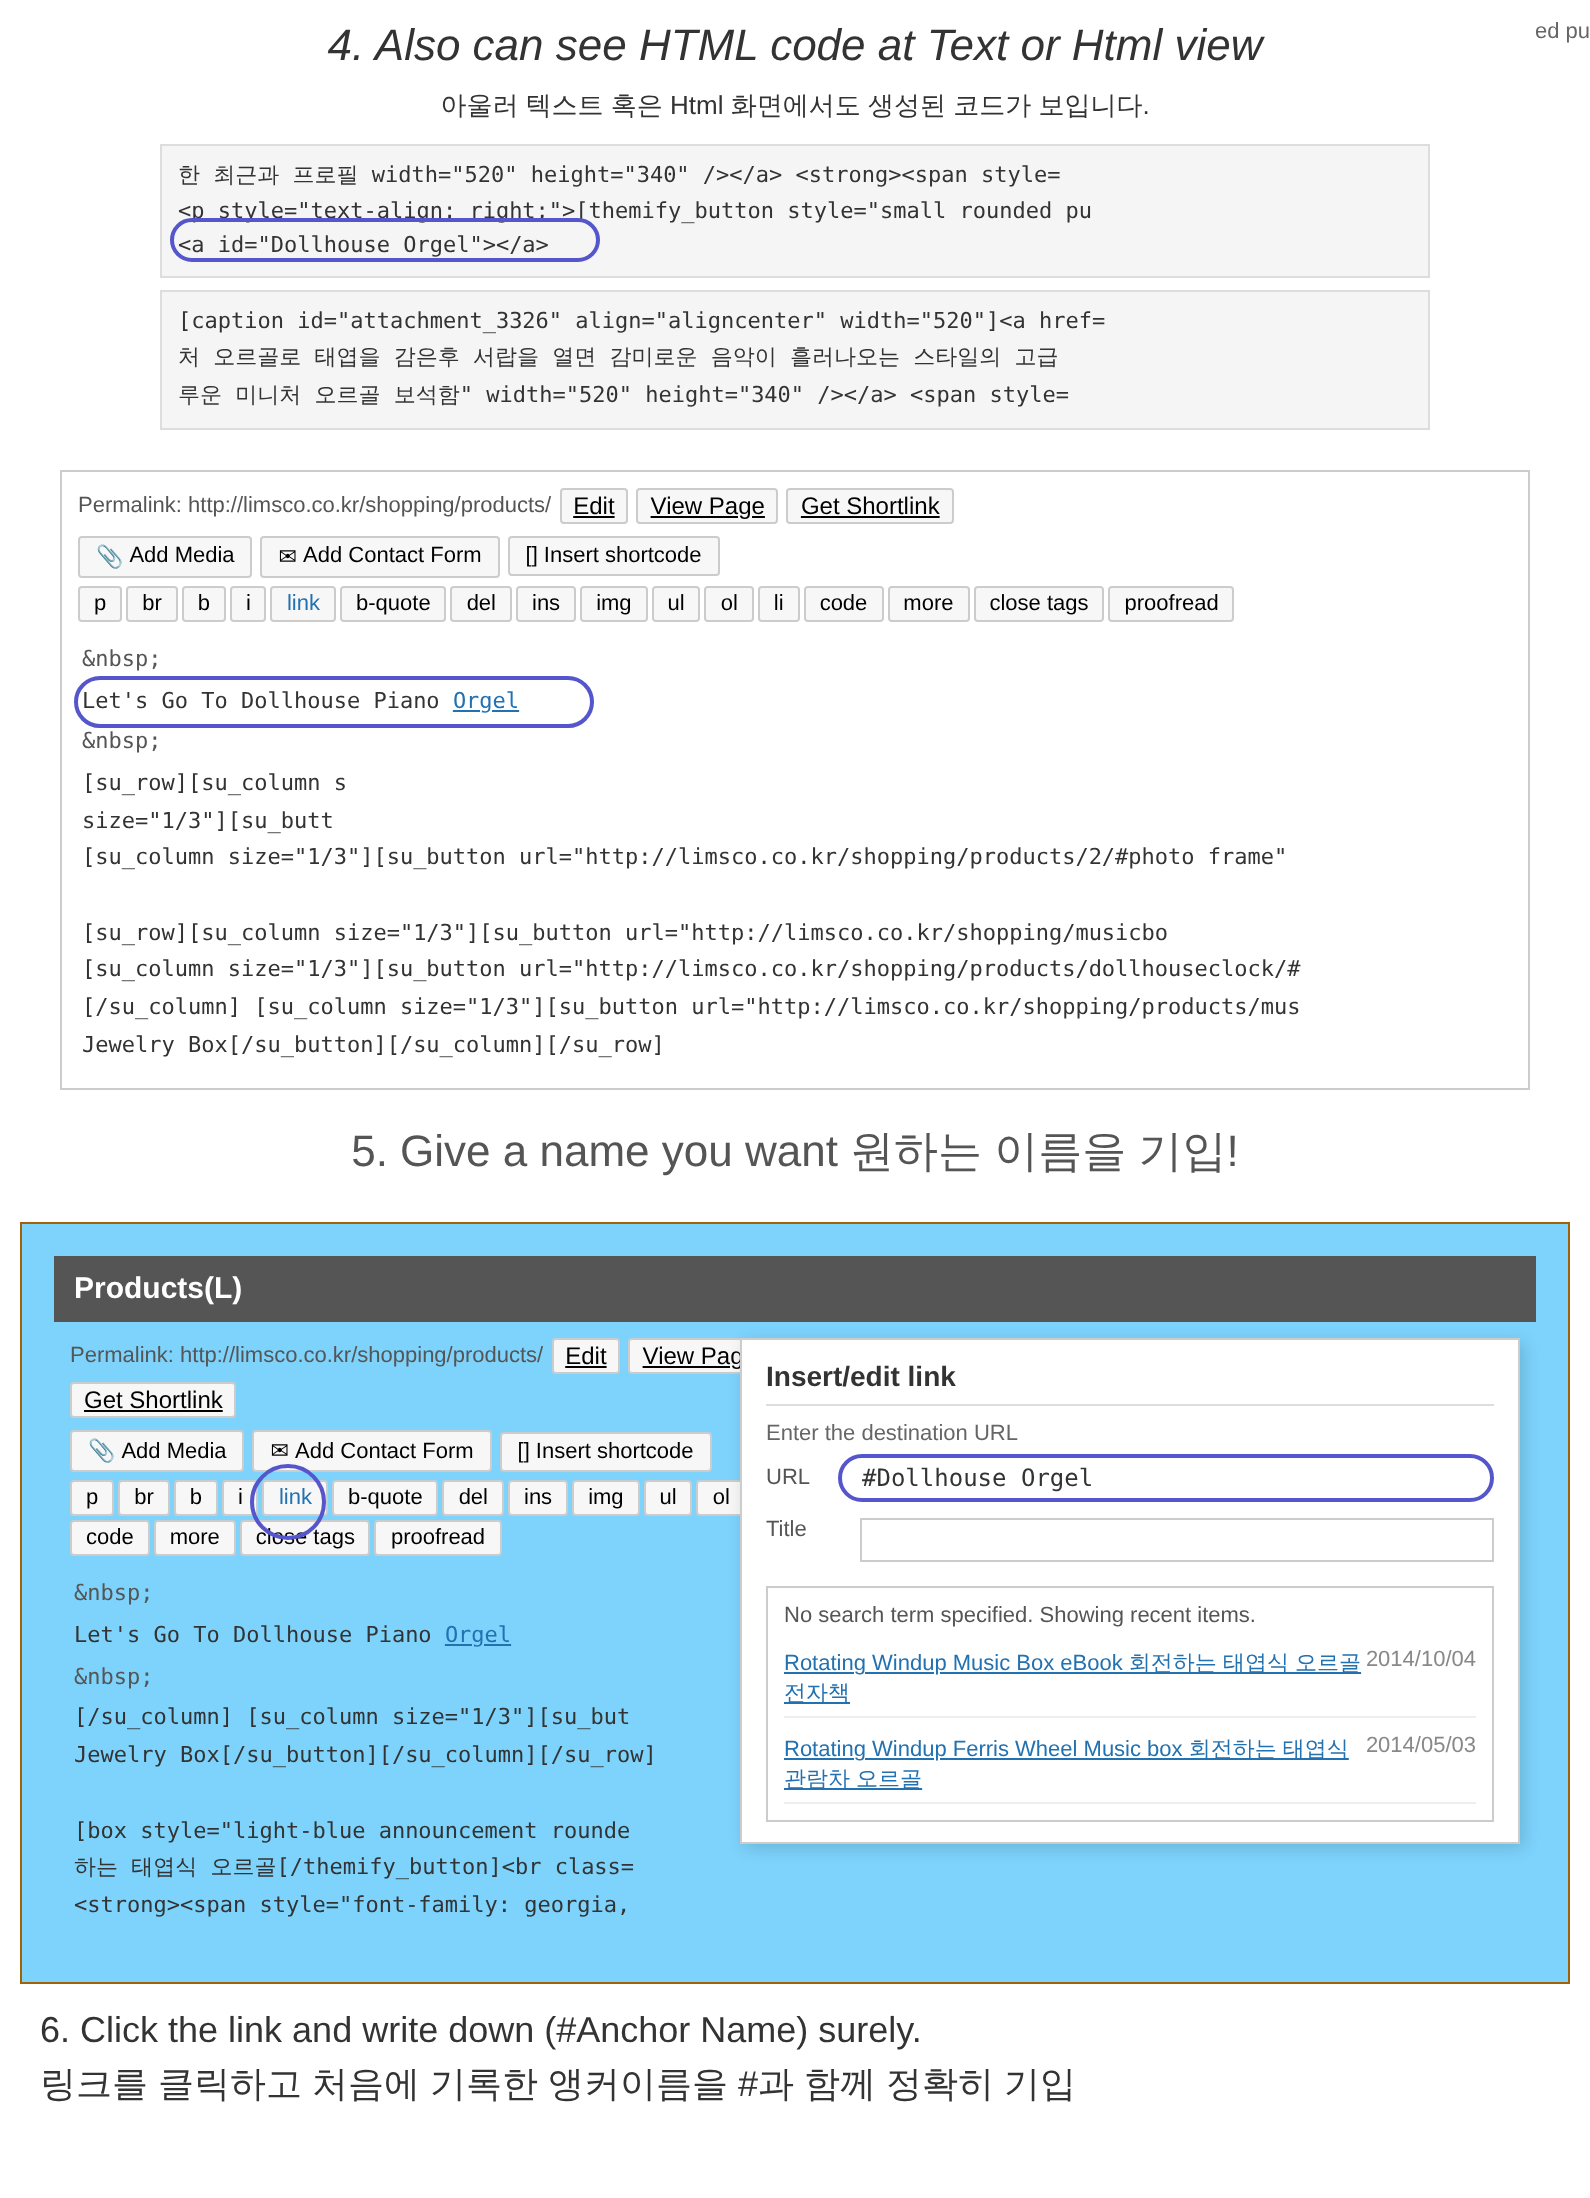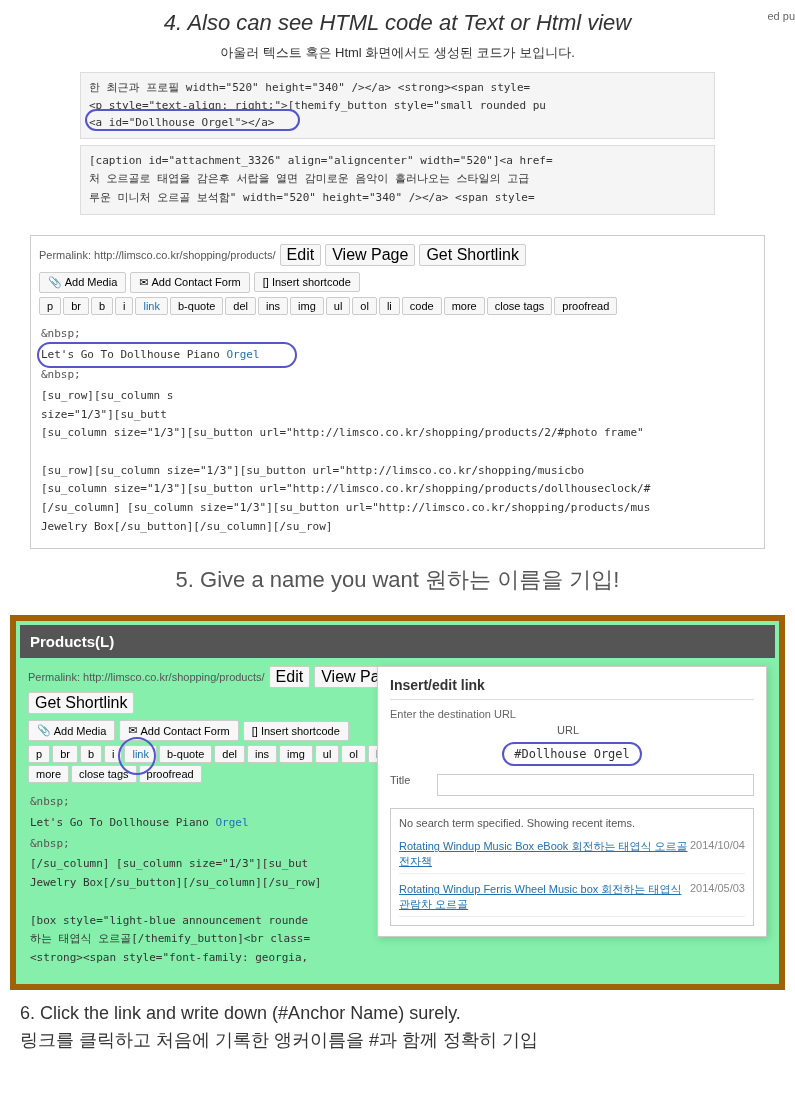--- a/index.html
+++ b/index.html
@@ -72,23 +72,24 @@
       margin-bottom: 6px;
       display: flex;
       align-items: center;
       gap: 4px;
       flex-wrap: wrap;
     }
     .perm-btn {
       background: #f7f7f7;
       border: 1px solid #ccc;
       padding: 1px 6px;
-      font-size: 16px;
+      font-size: 12px;
       cursor: pointer;
       border-radius: 2px;
+      text-decoration: underline;
     }
     .toolbar-row {
       display: flex;
       align-items: center;
       gap: 4px;
       margin-bottom: 4px;
       flex-wrap: wrap;
     }
     .toolbar-btn {
       background: #f7f7f7;
@@ -117,44 +118,45 @@
       border-radius: 2px;
     }
     .nbsp-text {
       font-family: monospace;
       font-size: 11px;
       color: #555;
       padding: 2px 0;
     }
     .link-text {
       color: #2271b1;
+      text-decoration: underline;
     }
     .editor-content {
       font-size: 11px;
       font-family: monospace;
       color: #333;
       line-height: 1.7;
       padding: 4px 2px;
       position: relative;
     }
 
     
     .step5 {
       text-align: center;
       font-size: 22px;
       color: #555;
       padding: 10px 20px;
     }
 
     
     .bottom-panel {
-      background: #86efac;
-      border: 6px solid #a16207;
+      background: #7dd3fc;
+      border: 1px solid #a16207;
       margin: 10px 10px 0 10px;
-      padding: 4px;
+      padding: 16px;
     }
     .bottom-panel-title {
       background: #555;
       color: #fff;
       font-size: 15px;
       font-weight: bold;
       padding: 8px 10px;
     }
     .bottom-editor {
       padding: 8px;
@@ -184,21 +186,20 @@
       font-size: 11px;
       color: #666;
       display: block;
       margin-bottom: 4px;
     }
     .link-field-row {
       display: flex;
       align-items: center;
       gap: 6px;
       margin-bottom: 8px;
-      flex-direction: column;
     }
     .link-field-label {
       font-size: 11px;
       color: #555;
       width: 30px;
       flex-shrink: 0;
     }
     .link-input-wrapper {
       flex: 1;
       border: 2px solid #5555cc;

